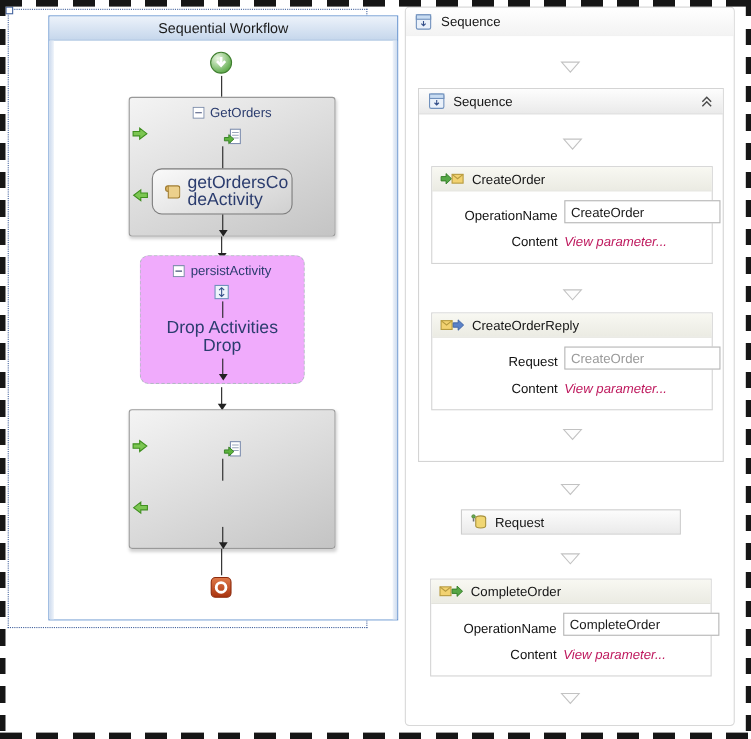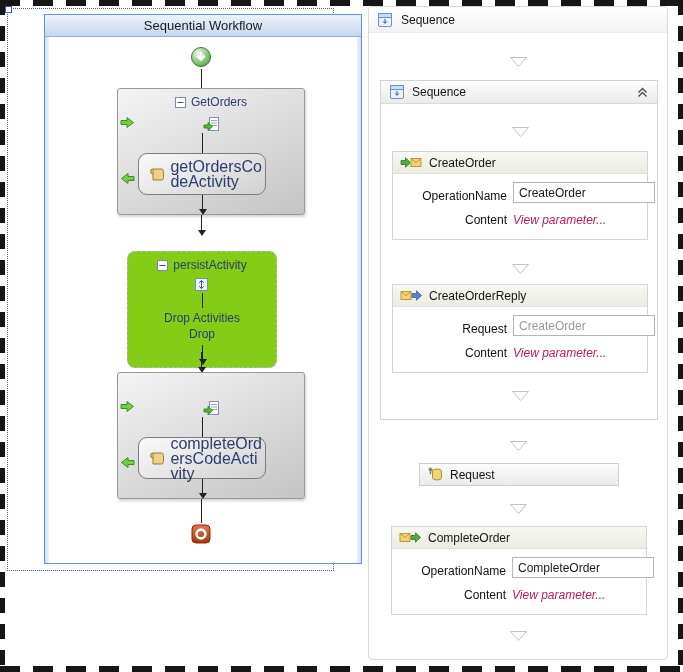--- a/index.html
+++ b/index.html
@@ -33,24 +33,24 @@
   .wf3-activity { position:absolute; width:188px; height:127px; border:1px solid #999;
     border-radius:3px; background:linear-gradient(155deg,#f4f4f4,#c4c4c4); box-shadow:1px 2px 3px rgba(0,0,0,.18); }
   .wf3-activity-title { position:absolute; top:6px; left:0; right:0; display:flex; align-items:center;
     justify-content:center; gap:5px; font-size:12px; color:#2b3c6e; }
   .wf3-mid-icon { position:absolute; top:27px; left:50%; margin-left:-8px; }
   .wf3-child { position:absolute; left:20px; top:64px; width:128px; height:42px; border:1px solid #7d7d7d;
     border-radius:9px; background:linear-gradient(155deg,#fafafa,#d0d0d0); display:flex; align-items:center; padding-left:8px; gap:6px; }
   .wf3-child-label { font-size:16px; color:#2b3c6e; width:98px; line-height:15px; word-break:break-all; }
   .side-arrow { position:absolute; left:2px; }
 
-  .wf3-persist { position:absolute; left:82px; top:214px; width:150px; height:117px;
-    border:1px dashed #b3b9c4; border-radius:8px; background:#84cc16; }
+  .wf3-persist { position:absolute; left:82px; top:195px; width:150px; height:117px;
+    border:1px dashed #b3b9c4; border-radius:8px; background:#f0abfc; }
   .persist-hint { position:absolute; top:58px; left:0; right:0; text-align:center;
-    font-size:12px; line-height:16px; color:#2b3c6e; }
+    font-size:16px; line-height:16px; color:#2b3c6e; }
 
   .start-icon { position:absolute; left:145px; top:9px; }
   .end-icon { position:absolute; left:146px; top:487px; }
 
   
   .wf4 { position:absolute; left:368px; top:6px; width:300px; height:654px; border:1px solid #d8d8d8;
     border-radius:4px; background:#fff; }
   .wf4-root-header { height:26px; display:flex; align-items:center; gap:8px; padding:0 8px;
     background:linear-gradient(#ffffff,#f3f3f3); border-bottom:1px solid #ececec;
     border-radius:4px 4px 0 0; font-size:12px; color:#151515; }
@@ -181,27 +181,20 @@
         <div class="wf3-mid-icon">
           <svg width="17" height="17">
             <rect x="6.5" y="1.5" width="9" height="13" fill="#fff" stroke="#8090b0"></rect>
             <line x1="8" y1="4.5" x2="14" y2="4.5" stroke="#9aa6bb"></line>
             <line x1="8" y1="7" x2="14" y2="7" stroke="#9aa6bb"></line>
             <line x1="8" y1="9.5" x2="14" y2="9.5" stroke="#9aa6bb"></line>
             <path d="M1 9 h4 v-2.6 l4.6 4.1 -4.6 4.1 V12 H1 Z" fill="#5cb33c" stroke="#2e7a1e" stroke-width="0.8"></path>
           </svg>
         </div>
         <div class="conn" style="left:84px; top:44px; height:20px;"></div>
-        <div class="wf3-child">
-          <svg width="18" height="15">
-            <path d="M6 2 H14.5 Q16.5 2 16.5 4.5 V10.5 Q16.5 13 14.5 13 H6 Z" fill="#ecd08c" stroke="#a07c30"></path>
-            <path d="M6 2 Q3.5 2 3.5 4.5 Q3.5 7 6 7" fill="#d9b25f" stroke="#a07c30"></path>
-          </svg>
-          <span class="wf3-child-label">completeOrdersCodeActivity</span>
-        </div>
         <div class="conn arrow" style="left:84px; top:106px; height:18px;"></div>
         <div class="side-arrow" style="top:26px;">
           <svg width="15" height="13">
               <path d="M1 4.5 H7 V1.5 L13.5 6.5 L7 11.5 V8.5 H1 Z" fill="#7cc652" stroke="#3f8f1f"></path>
             </svg>
         </div>
         <div class="side-arrow" style="top:82px;">
           <svg width="15" height="13">
               <path d="M14 4.5 H8 V1.5 L1.5 6.5 L8 11.5 V8.5 H14 Z" fill="#7cc652" stroke="#3f8f1f"></path>
             </svg>

